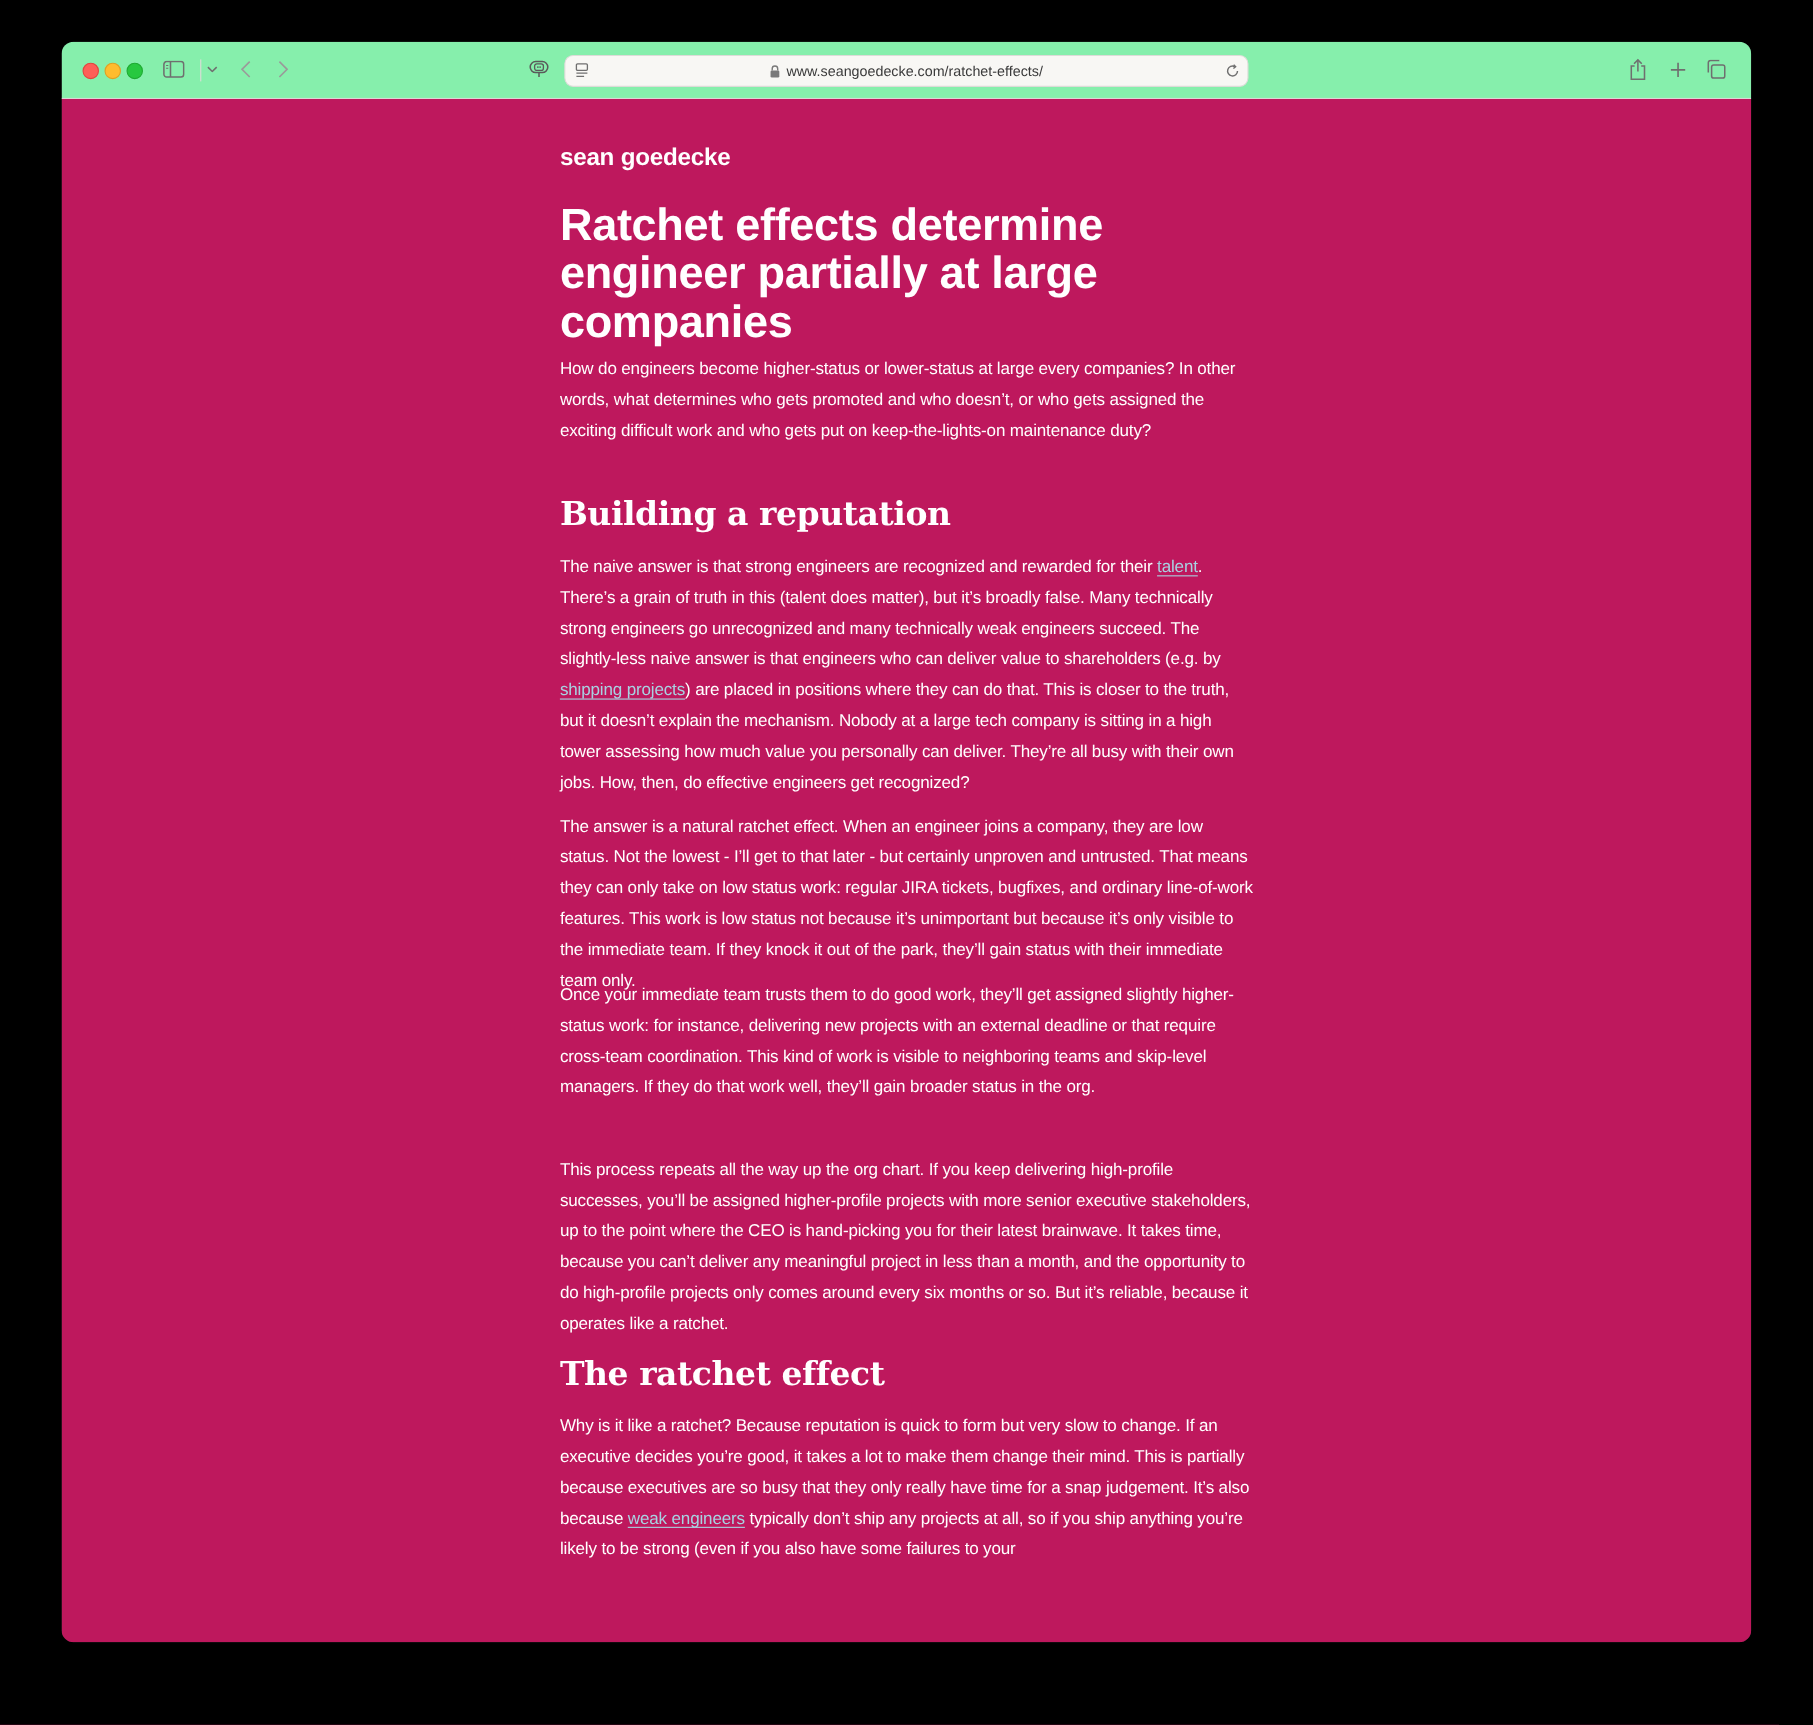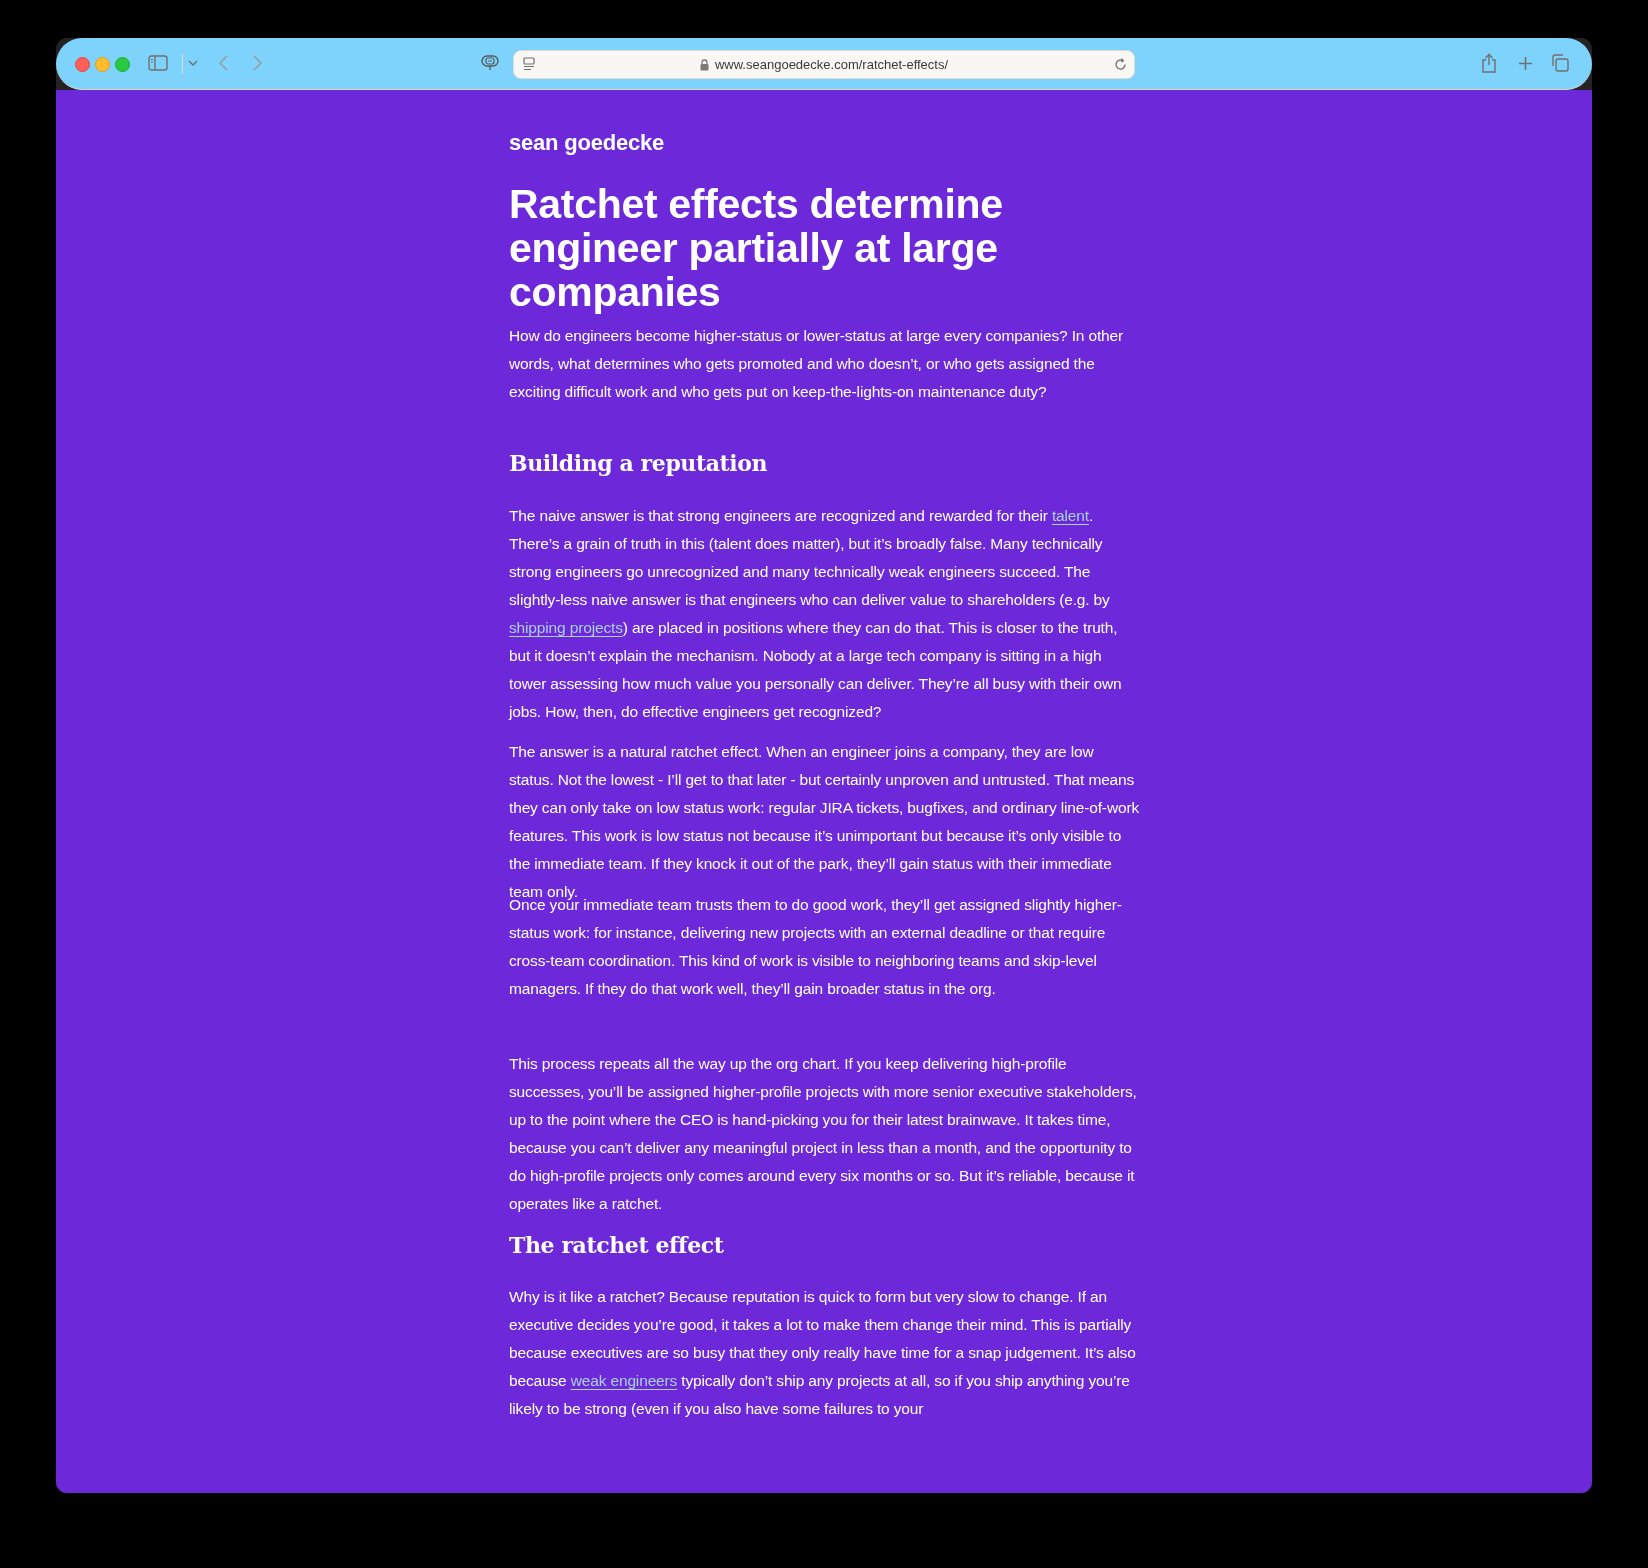--- a/index.html
+++ b/index.html
@@ -14,23 +14,22 @@
     position: absolute;
     left: 56px; top: 38px;
     width: 1536px; height: 1455px;
     border-radius: 11px;
     overflow: hidden;
     background: #232323;
   }
   .toolbar {
     position: absolute; left: 0; top: 0; right: 0;
     height: 51px;
-    background: #7dd3fc;
+    background: #86efac;
     border-bottom: 1px solid #d9d8d4;
-    border-radius: 26px;
   }
   .traffic { position: absolute; top: 19px; width: 13px; height: 13px; border-radius: 50%; }
   .t-red { left: 19px; background: #fe5f57; border: 0.5px solid #e2463f; }
   .t-yellow { left: 39px; background: #febc2e; border: 0.5px solid #dfa023; }
   .t-green { left: 59px; background: #28c840; border: 0.5px solid #1fab32; }
   .tb-icon { position: absolute; display: flex; align-items: center; justify-content: center; color: #6f6f6f; }
   .tb-sep { position: absolute; left: 126px; top: 16px; width: 1px; height: 20px; background: #dcdbd7; }
   .addressbar {
     position: absolute; left: 457px; top: 12px;
     width: 620px; height: 27px;
@@ -39,21 +38,21 @@
     background: #f8f7f4;
   }
   .url {
     position: absolute; left: 0; right: 0; top: 0; height: 27px;
     display: flex; align-items: center; justify-content: center;
     font-size: 13px; color: #3a3a3a;
   }
   .url .lock { margin-right: 6px; display: inline-flex; }
   .content {
     position: absolute; left: 0; top: 52px; right: 0; bottom: 0;
-    background: #6d28d9;
+    background: #be185d;
     overflow: hidden;
     padding-left: 32px;
   }
   .article {
     position: absolute; left: 453px; top: 0;
     width: 630px;
     color: #ffffff;
   }
   .site-title {
     position: absolute; top: 40px; left: 0;
@@ -66,21 +65,21 @@
     margin: 0; letter-spacing: -0.3px;
   }
   .para {
     position: absolute; left: 0; width: 630px;
     font-size: 15.5px; line-height: 28px;
     margin: 0; letter-spacing: -0.15px;
   }
   .h2 {
     position: absolute; left: 0;
     font-family: "DejaVu Serif", serif;
-    font-size: 22px; font-weight: bold;
+    font-size: 30px; font-weight: bold;
     margin: 0; letter-spacing: -0.4px; text-align: right;
   }
   a.link {
     color: #a8d2e2;
     text-decoration: underline;
     text-decoration-color: #a8d2e2;
     text-underline-offset: 3px;
   }
 </style>
 </head>

